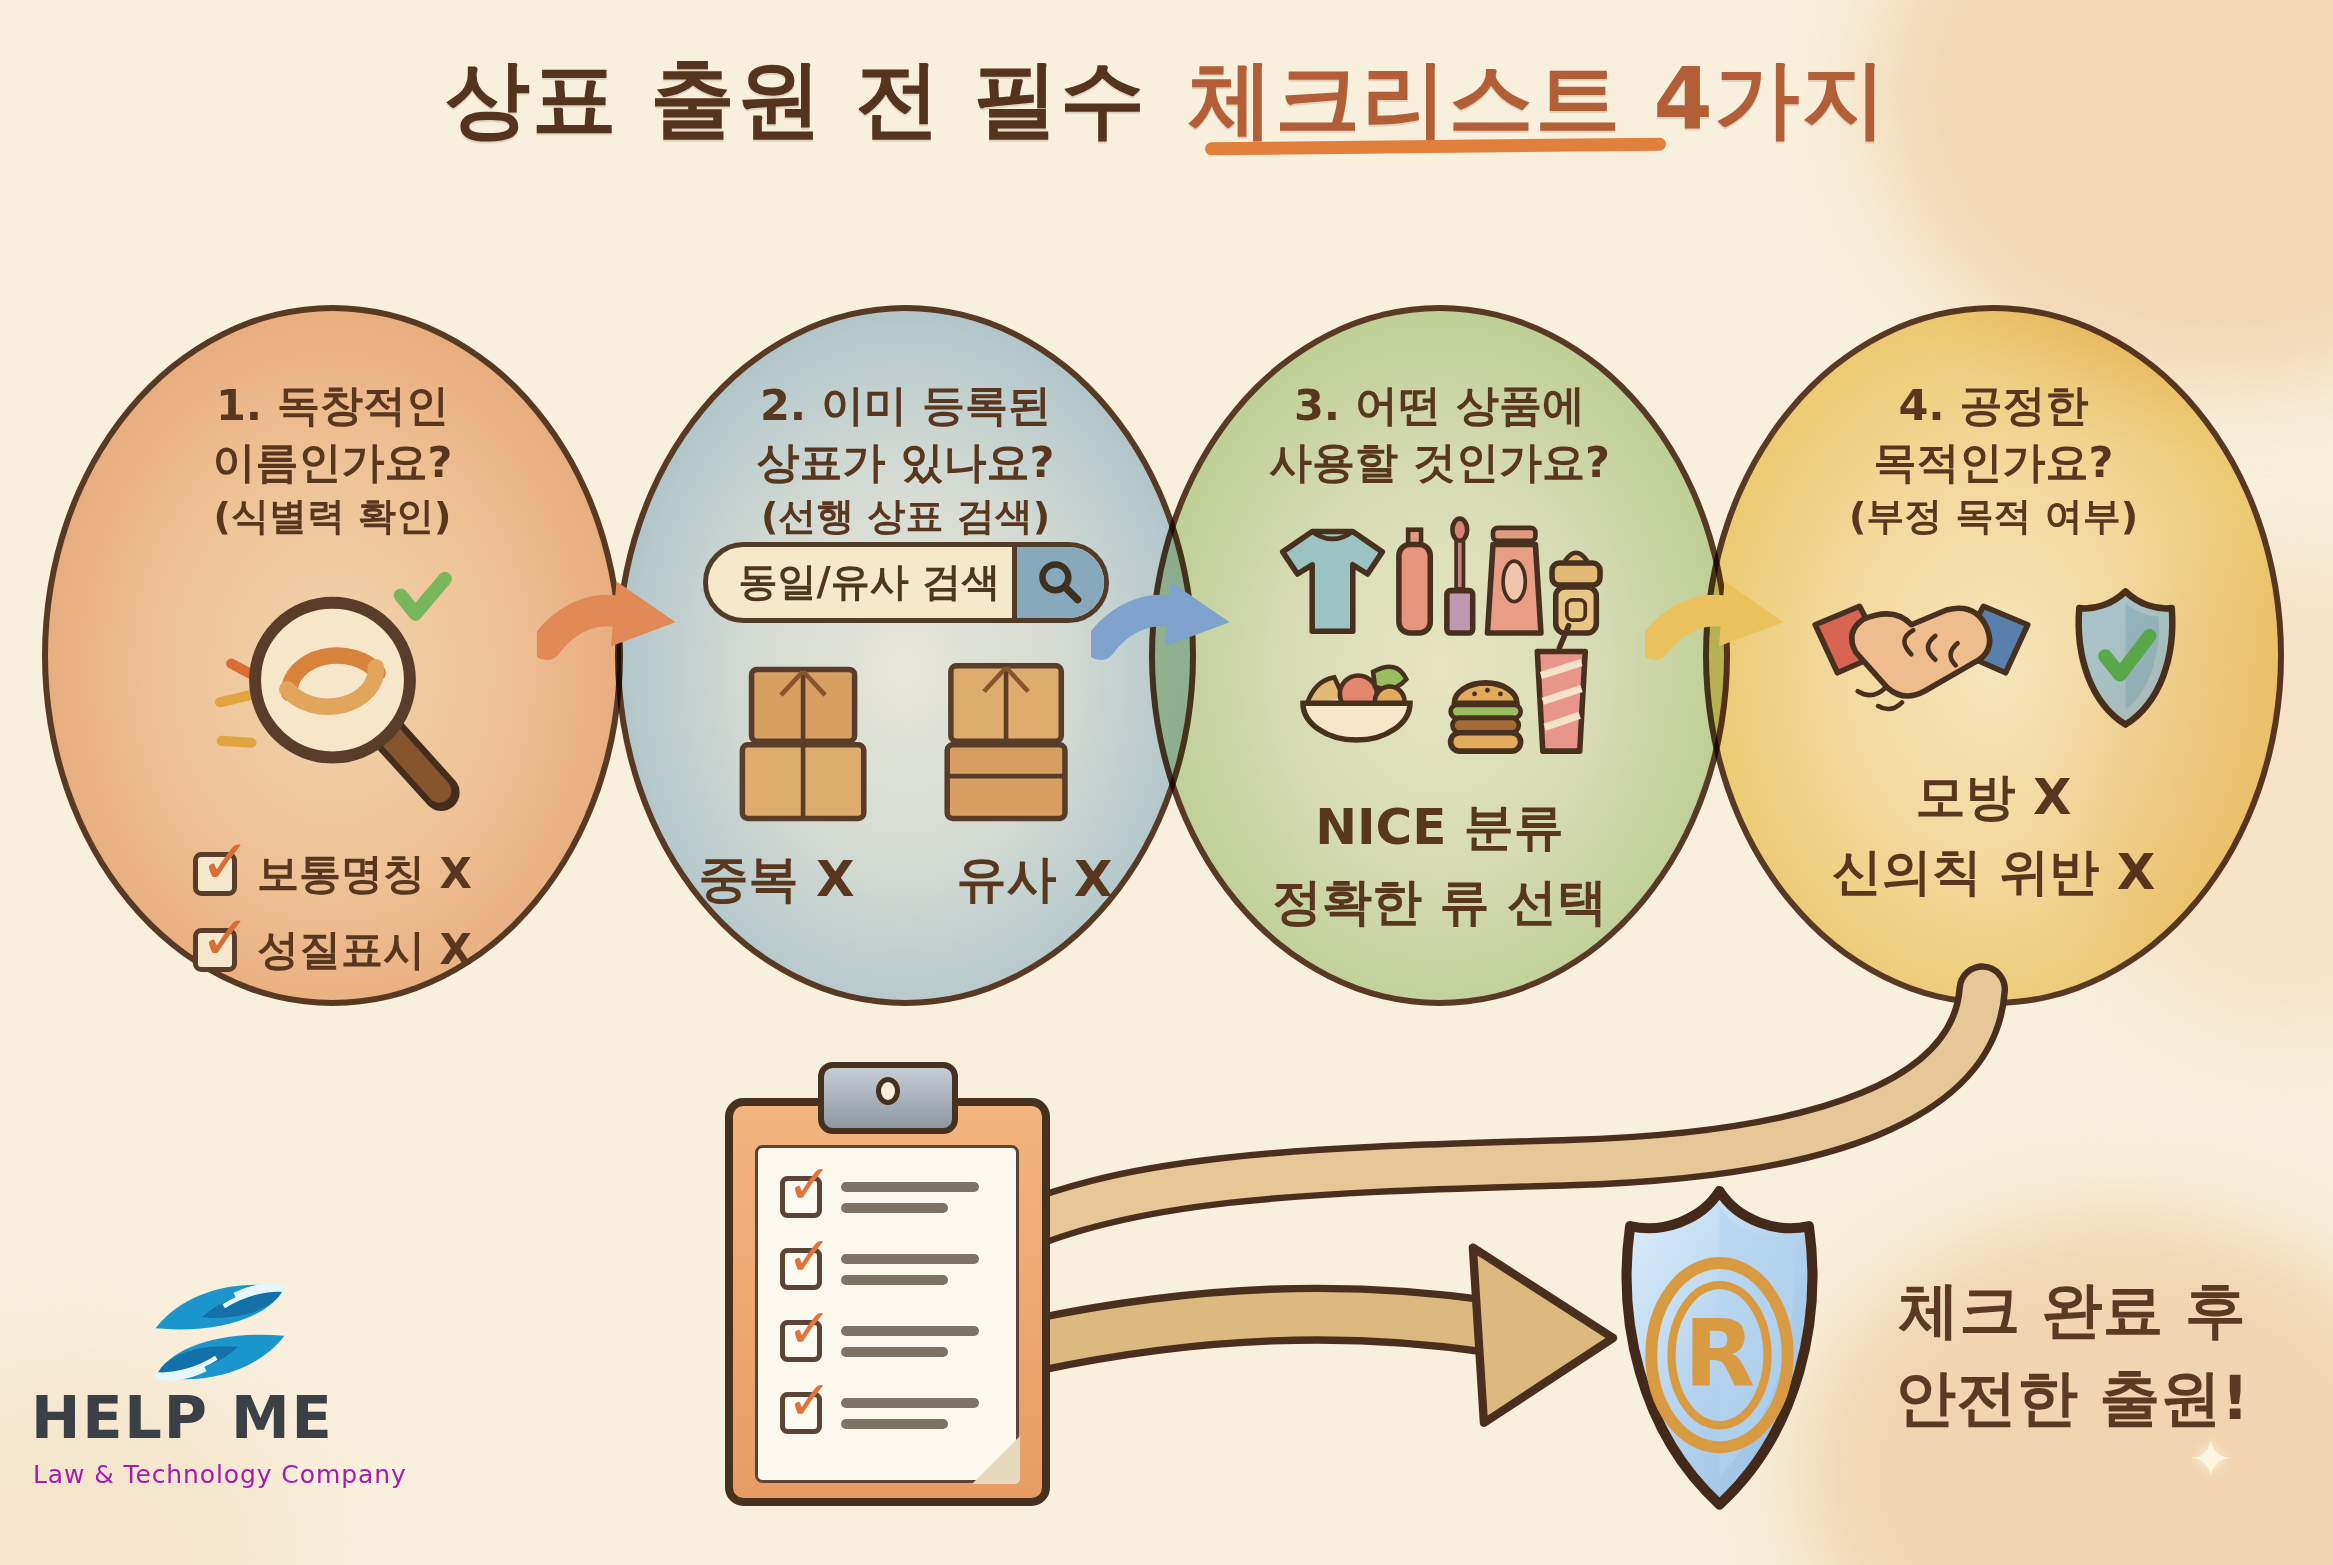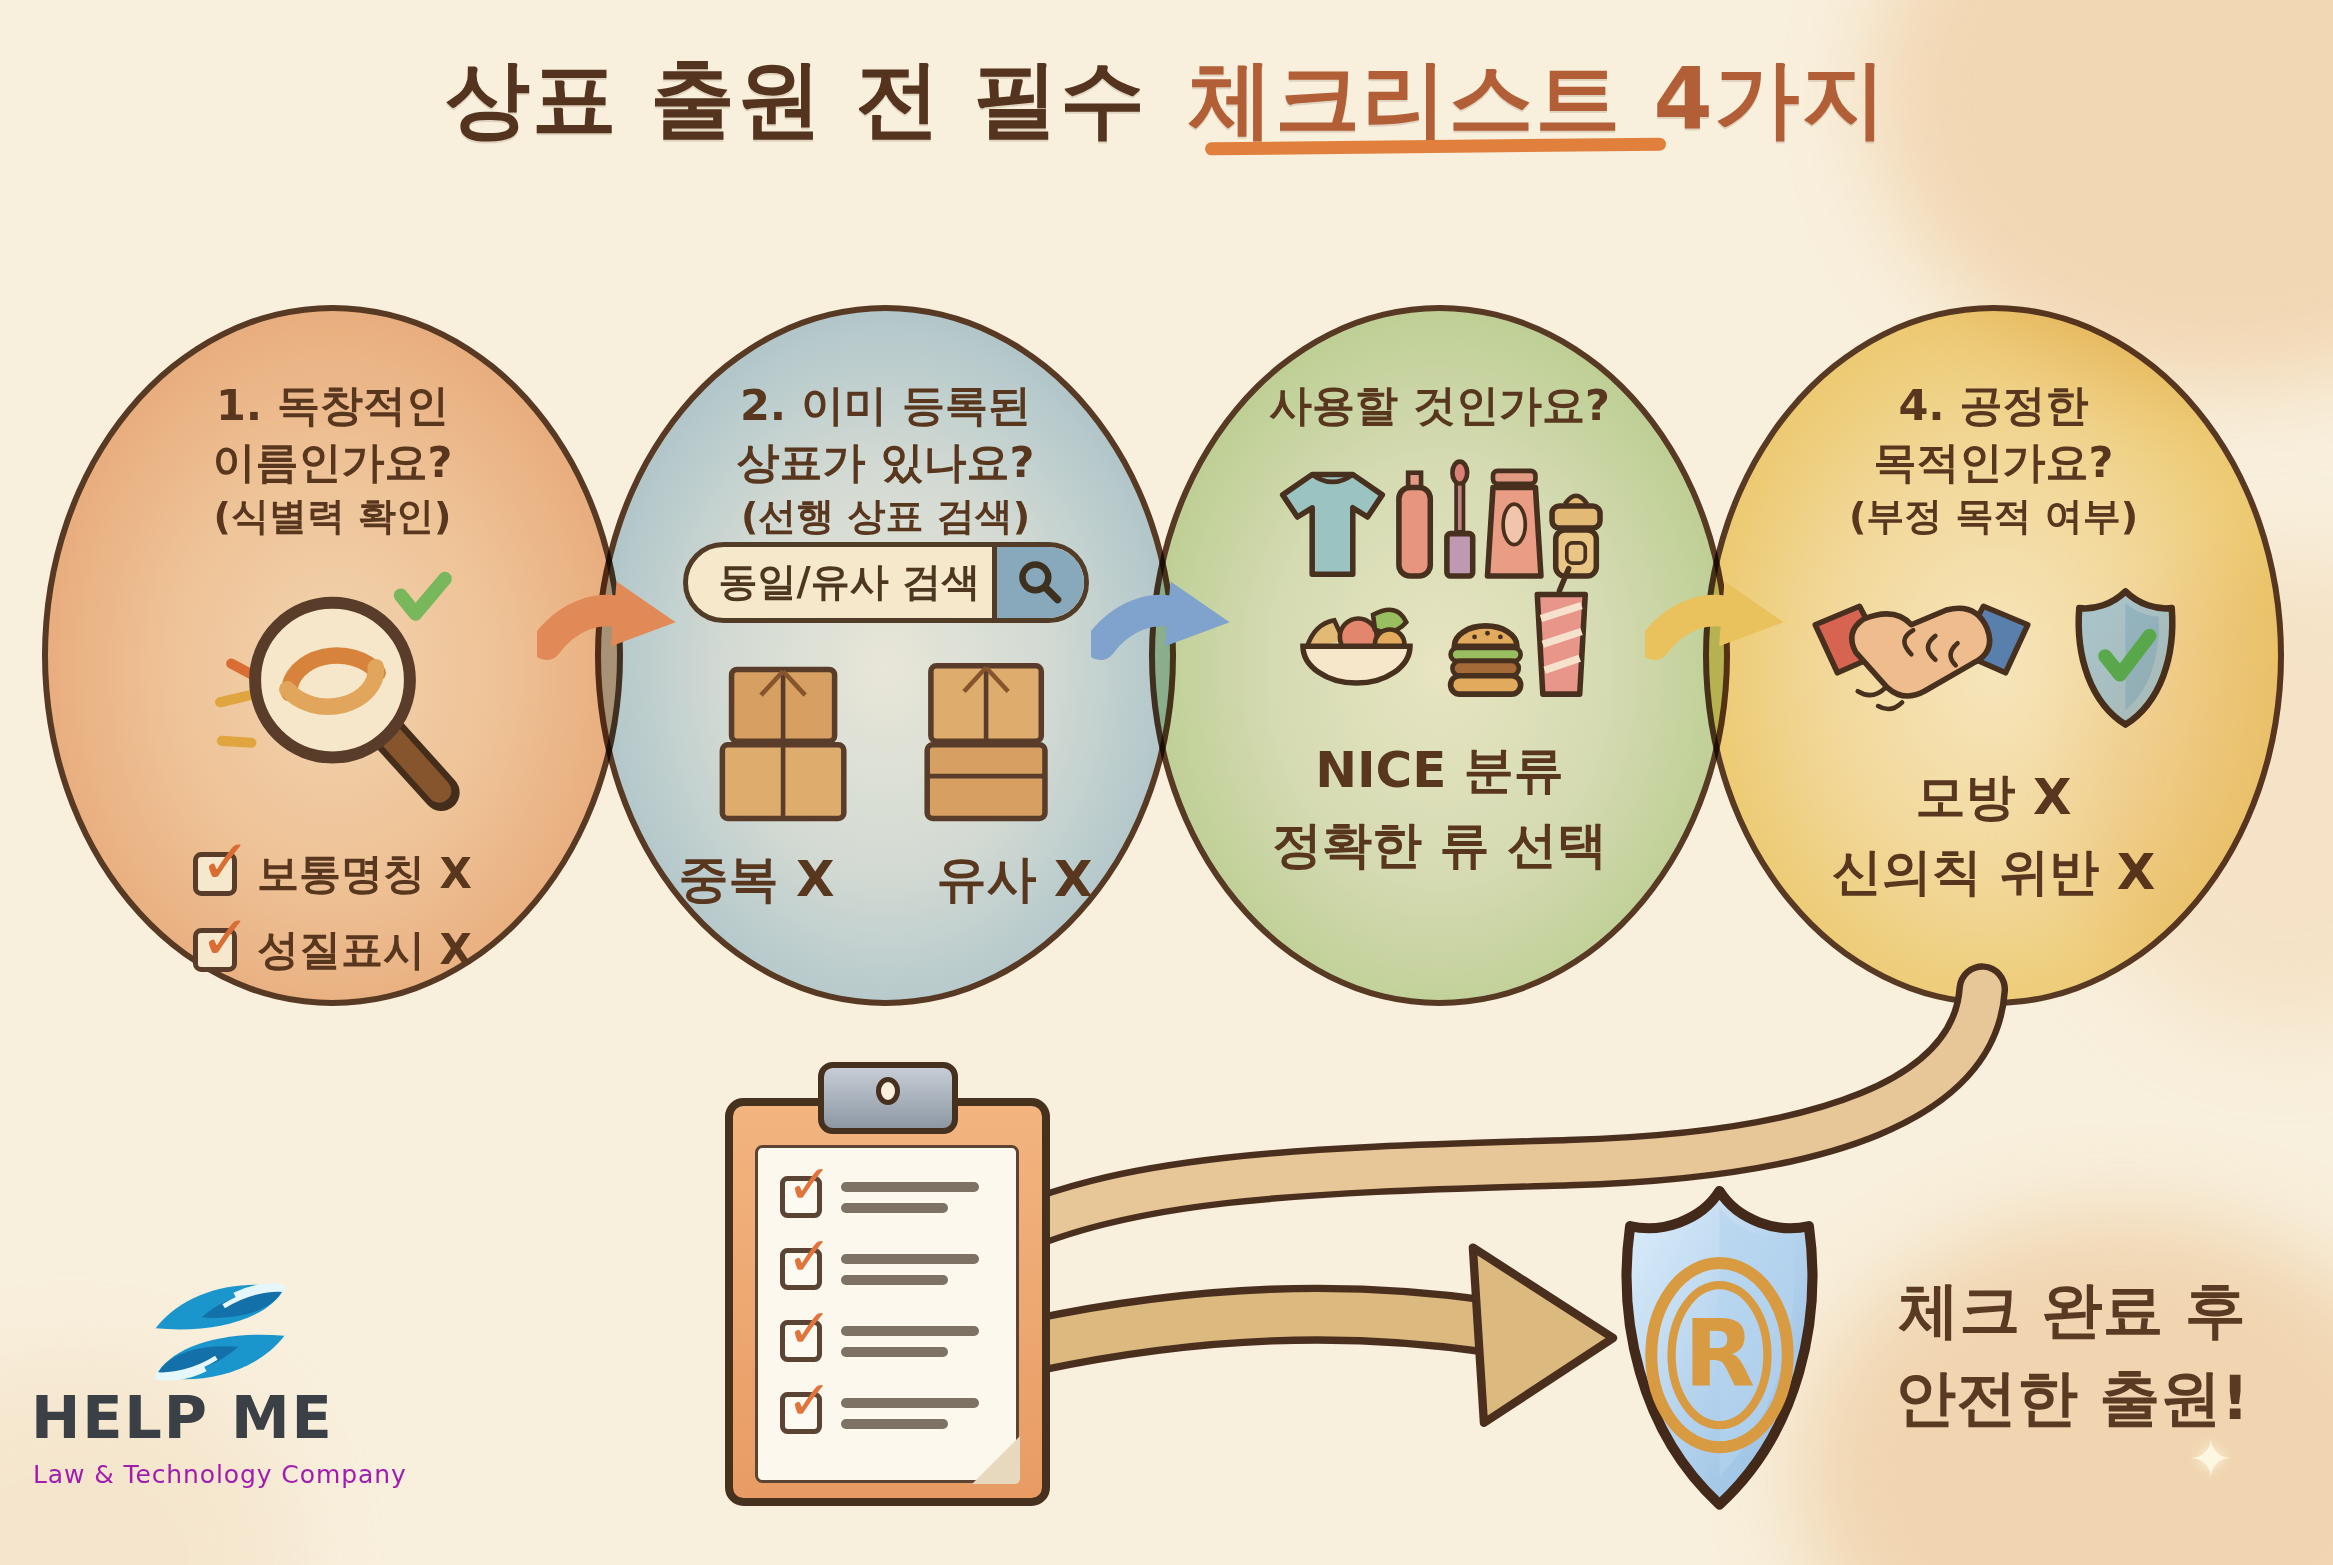--- a/index.html
+++ b/index.html
@@ -26,21 +26,21 @@
     background:#e0803c; border-radius:7.4px; transform:rotate(-.6deg);
   }
 
   
   .ellipse{
     position:absolute; top:305px; width:581px; height:701px; border-radius:50%;
     border:6.5px solid #5a3c28; mix-blend-mode:multiply; z-index:1;
     display:flex; flex-direction:column; align-items:center; text-align:center;
   }
   .e1{ left:42px;  background:radial-gradient(ellipse at 50% 52%, #f9e2ca 0%, #f5cfae 42%, #efb78f 74%, #e9a473 100%); }
-  .e2{ left:595px; background:radial-gradient(ellipse at 50% 52%, #eff6fb 0%, #d9e9f5 40%, #b3d2ea 74%, #99c0de 100%); }
+  .e2{ left:615px; background:radial-gradient(ellipse at 50% 52%, #eff6fb 0%, #d9e9f5 40%, #b3d2ea 74%, #99c0de 100%); }
   .e3{ left:1149px;background:radial-gradient(ellipse at 50% 52%, #eff5e1 0%, #dcead0 40%, #c2dcaa 74%, #aecd92 100%); }
   .e4{ left:1703px;background:radial-gradient(ellipse at 50% 52%, #fdf5da 0%, #f9e7b4 40%, #f3d780 74%, #edc75e 100%); }
 
   .eh{ margin-top:66px; font-size:43px; line-height:1.32; font-weight:800; color:#5b3a24; }
   .es{ font-size:38px; font-weight:700; color:#5b3a24; margin-top:0; }
   .elabel{ font-size:50px; font-weight:800; color:#5b3a24; line-height:1.5; }
 
   
   .chkcol{ margin-top:24px; display:flex; flex-direction:column; gap:20px; align-items:flex-start; }
   .chk-row{ display:flex; align-items:center; gap:20px; font-size:42px; font-weight:800; color:#5b3a24; }
@@ -192,20 +192,21 @@
     </div>
 
     <div class="lblrow">
       <span class="elabel">중복 X</span>
       <span class="elabel">유사 X</span>
     </div>
   </div>
 
   <div class="ellipse e3">
     <div class="eh">
+      <div>3. 어떤 상품에</div>
       <div>사용할 것인가요?</div>
     </div>
 
     <svg class="prodwrap" width="369" height="277" viewBox="0 0 400 300">
 
       <g>
         <path d="M30 42 L62 20 H106 L138 42 L122 66 L106 56 V128 H62 V56 L46 66 Z" fill="#9fd0e0" stroke="#4a3322" stroke-width="6" stroke-linejoin="round"></path>
         <path d="M62 20 q22 16 44 0" fill="none" stroke="#4a3322" stroke-width="5"></path>
       </g>
 

